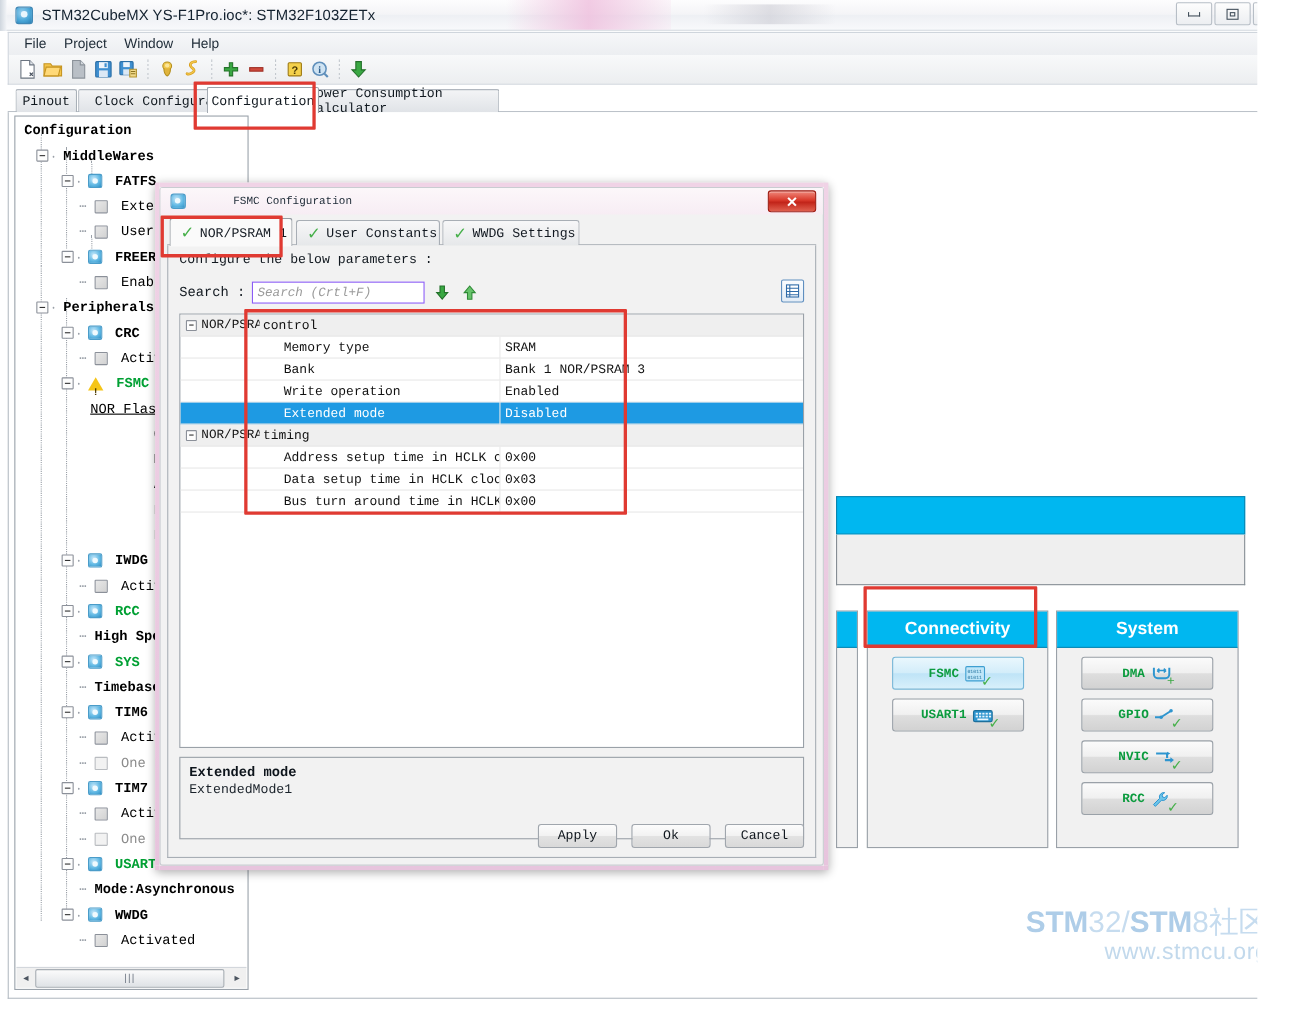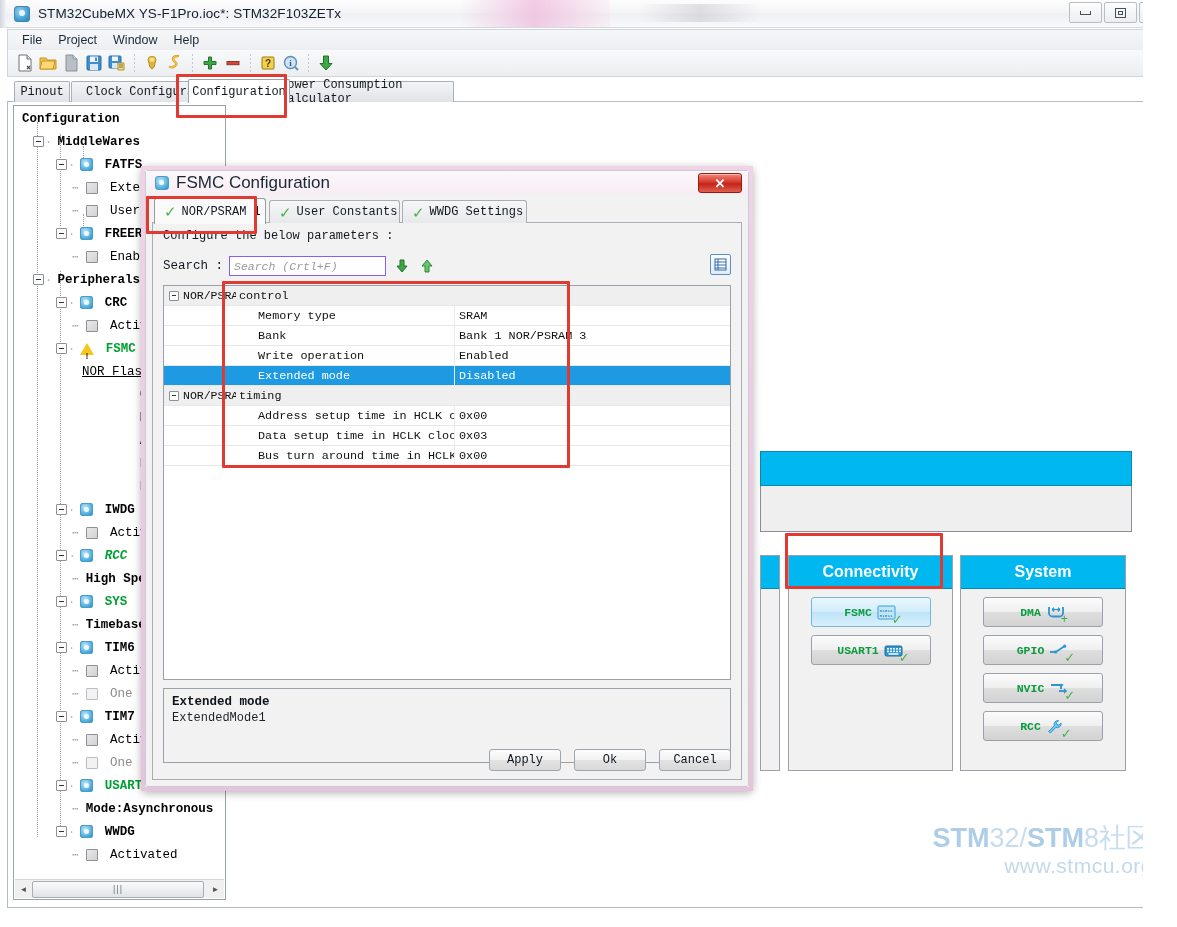--- a/index.html
+++ b/index.html
@@ -239,21 +239,21 @@
     position:absolute; left:0; top:0; right:0; height:24px;
     background: linear-gradient(to bottom,#fcf7fa,#f7edf4);
     display:flex; align-items:center; padding-left:9px;
   }
   .dlg-ic {
     width:14px;height:14px;margin-right:7px;border-radius:3px;
     background: radial-gradient(circle at 38% 34%, #c8e8fa 0%, #62b9e4 55%, #2d8ec4 100%);
     border:1px solid #4a9cc9;position:relative;
   }
   .dlg-ic::after{content:"";position:absolute;left:3px;top:2.5px;width:5px;height:5px;background:#f0fafe;border-radius:50%;}
-  .dlg-title-txt { font-size:17px; color:#1b2834; font-family:Liberation Sans, sans-serif;}
+  .dlg-title-txt { font-size:10px; color:#1b2834; font-family:Liberation Mono, monospace;margin-left:36px;}
   .dlg-close {
     position:absolute; right:6px; top:2px; width:44px; height:20px;
     background: linear-gradient(to bottom,#f0887b 0%,#d8382a 45%,#c22419 55%,#e0604f 100%);
     border:1px solid #9d1a10; border-radius:3px;
     display:flex;align-items:center;justify-content:center;
     color:#ffffff; font-size:13px; font-weight:bold; cursor:pointer;
     font-family:"Liberation Sans",sans-serif;
     box-shadow: inset 0 1px 0 rgba(255,255,255,.45);
   }
   .dlg-body { position:absolute; left:6px; top:27px; right:6px; bottom:6px; }
@@ -551,21 +551,21 @@
           <span class="expander"></span><span style="color:#9aa0a8">‧</span>
           <span class="dot-icon"></span>
           <span class="lbl bold black">IWDG</span>
         </div>
         <div class="tnode" style="padding-left:56px;">
           <span style="color:#9aa0a8;font-size:11px;">⋯</span>
           <span class="cbx shade"></span>
           <span class="lbl black">Activated</span>
         </div>
 
-        <div class="tnode" style="padding-left:40px;font-style:italic;">
+        <div class="tnode" style="padding-left:40px;">
           <span class="expander"></span><span style="color:#9aa0a8">‧</span>
           <span class="dot-icon"></span>
           <span class="lbl bold green">RCC</span>
         </div>
         <div class="tnode" style="padding-left:56px;">
           <span style="color:#9aa0a8;font-size:11px;">⋯</span>
           <span class="lbl bold black">High Speed Clock</span>
         </div>
 
         <div class="tnode" style="padding-left:40px;">

